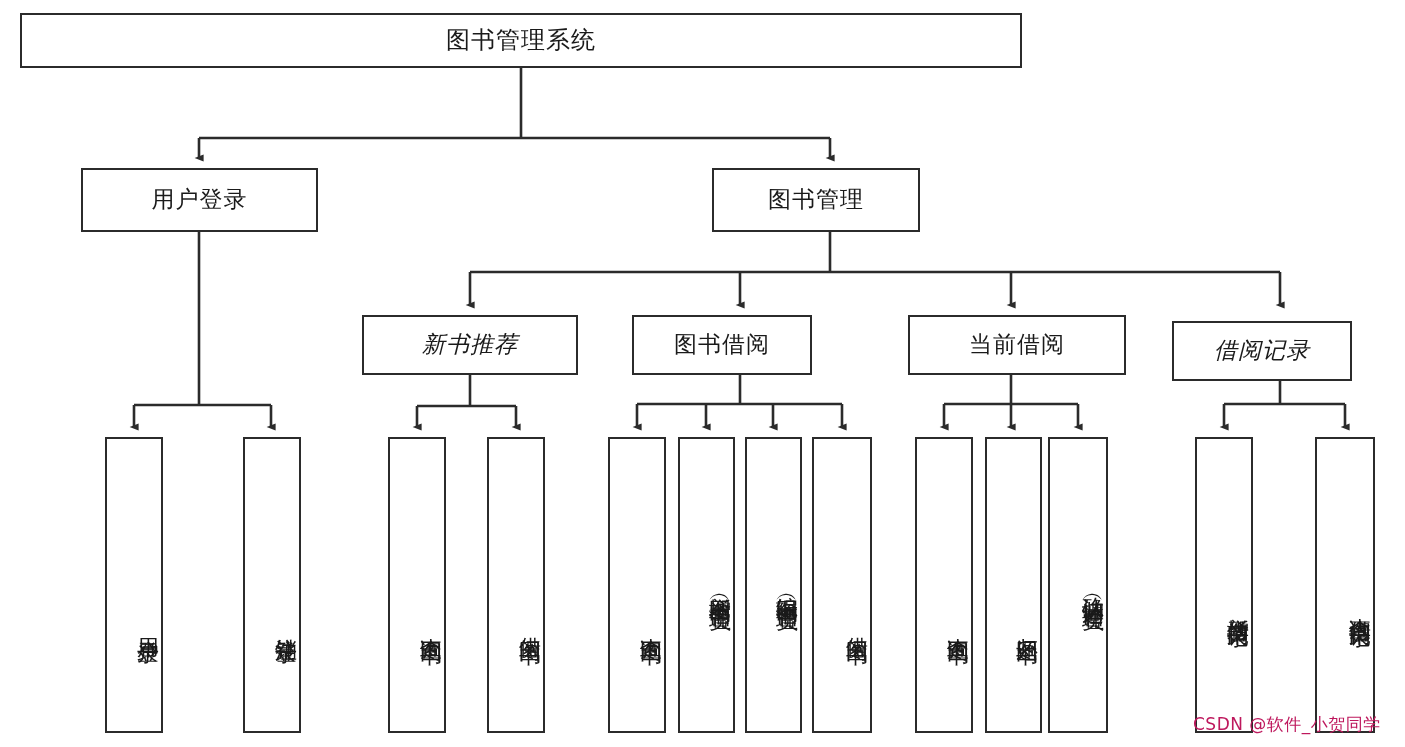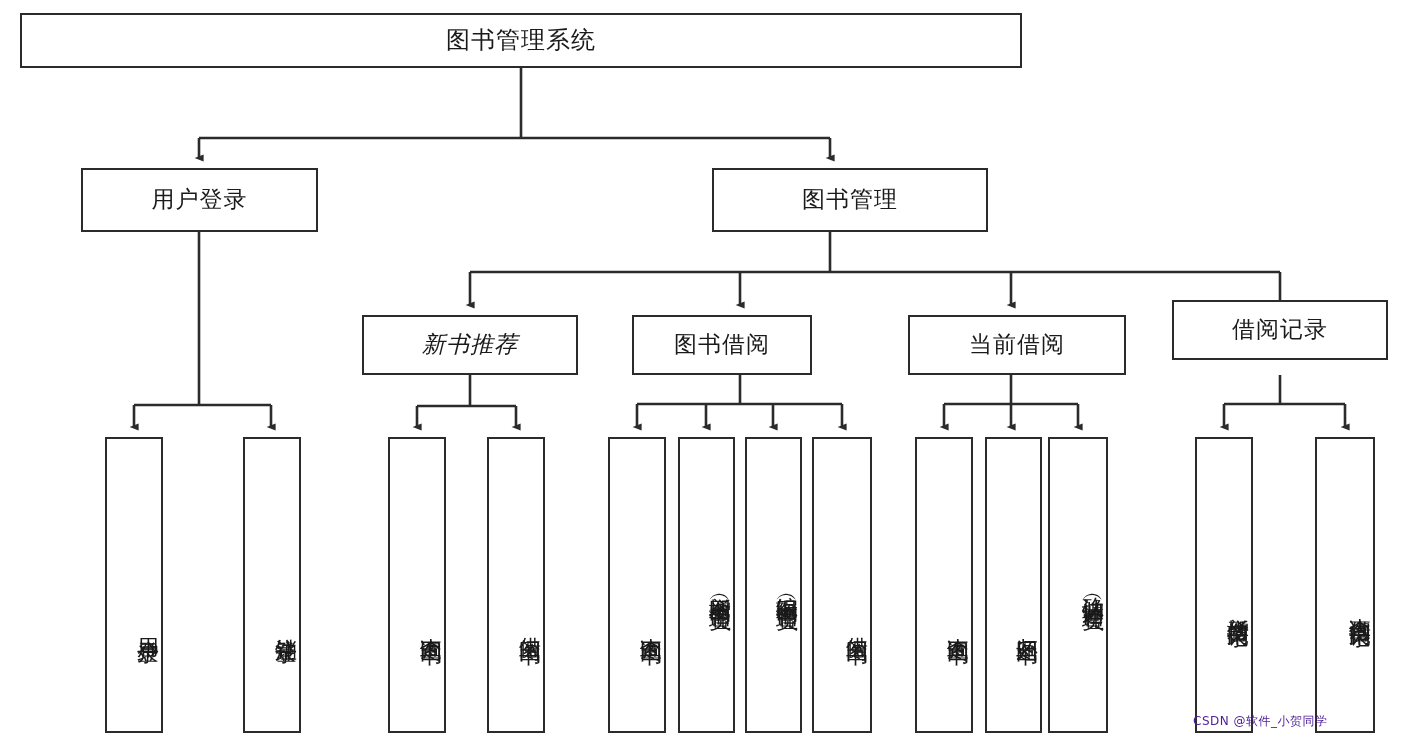--- a/index.html
+++ b/index.html
@@ -54,22 +54,22 @@
     writing-mode: vertical-rl;
     text-orientation: upright;
     display: block;
     white-space: normal;
   }
   .node.root { font-size: 24px; }
   .watermark {
     position: absolute;
     left: 1193px;
     top: 713px;
-    font-size: 12px;
-    color: #4c1d95;
+    font-size: 17px;
+    color: #be185d;
     white-space: nowrap;
     letter-spacing: 0.5px;
     font-family: "DejaVu Sans", "Liberation Sans", sans-serif;
   }
 </style>
 </head>
 <body>
 
 <div id="canvas">
 
@@ -123,34 +123,34 @@
     </g>
   </svg>
 
   <div class="node horiz root" style="left:20px; top:13px; width:1002px; height:55px;">
     <span class="label">图书管理系统</span>
   </div>
 
   <div class="node horiz" style="left:81px; top:168px; width:237px; height:64px;">
     <span class="label">用户登录</span>
   </div>
-  <div class="node horiz" style="left:712px; top:168px; width:276px; height:64px;">
+  <div class="node horiz" style="left:712px; top:168px; width:208px; height:64px;">
     <span class="label">图书管理</span>
   </div>
 
   <div class="node horiz" style="left:362px; top:315px; width:216px; height:60px;font-style:italic;">
     <span class="label">新书推荐</span>
   </div>
   <div class="node horiz" style="left:632px; top:315px; width:180px; height:60px;">
     <span class="label">图书借阅</span>
   </div>
   <div class="node horiz" style="left:902px; top:315px; width:218px; height:60px;margin-left:6px;">
     <span class="label">当前借阅</span>
   </div>
-  <div class="node horiz" style="left:1172px; top:300px; width:216px; height:60px;">
+  <div class="node horiz" style="left:1172px; top:321px; width:180px; height:60px;font-style:italic;">
     <span class="label">借阅记录</span>
   </div>
 
   <div class="node vert" style="left:105px; top:437px; width:58px; height:296px; padding-top:78px;">
     <span class="label">用户登录</span>
   </div>
   <div class="node vert" style="left:243px; top:437px; width:58px; height:296px; padding-top:78px;">
     <span class="label">注销登录</span>
   </div>
 

